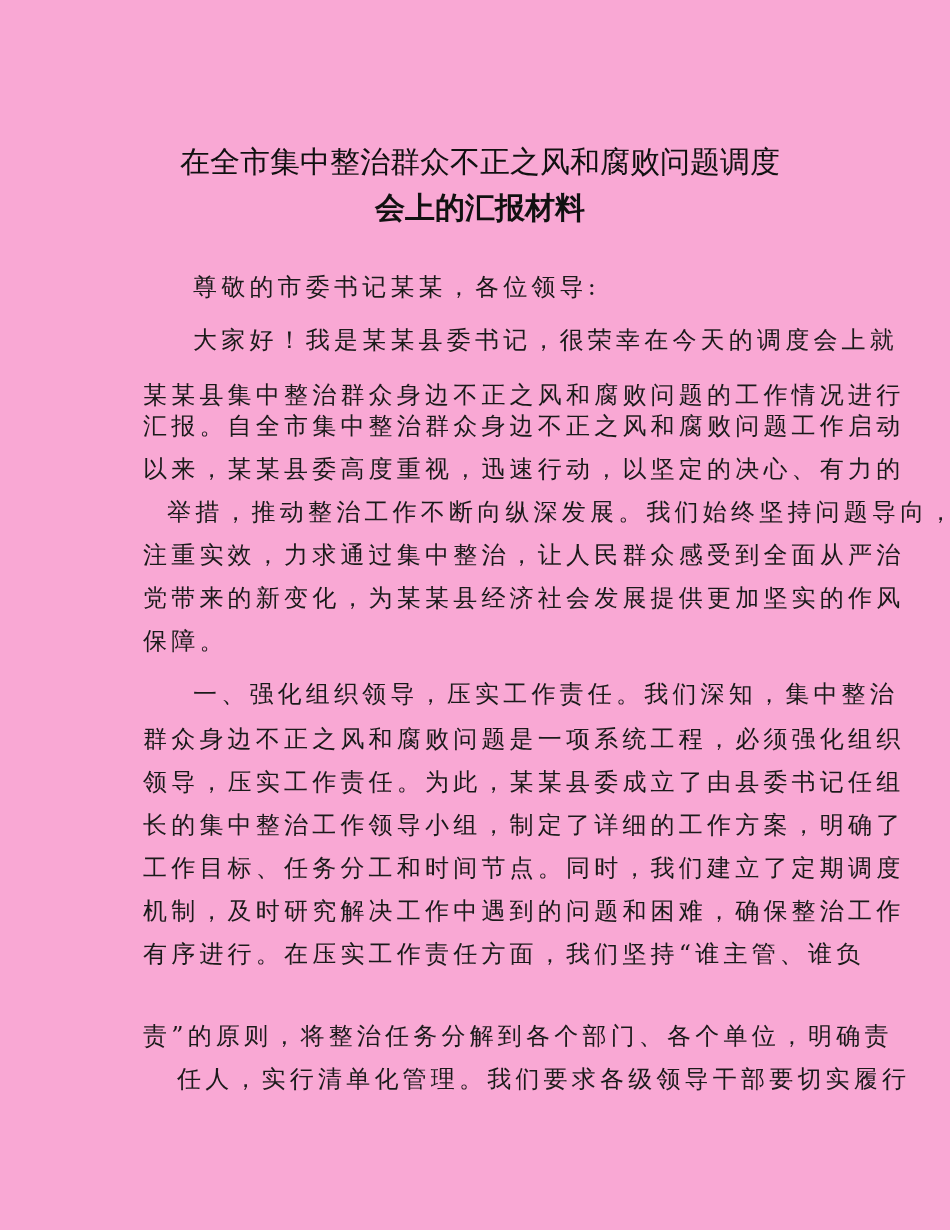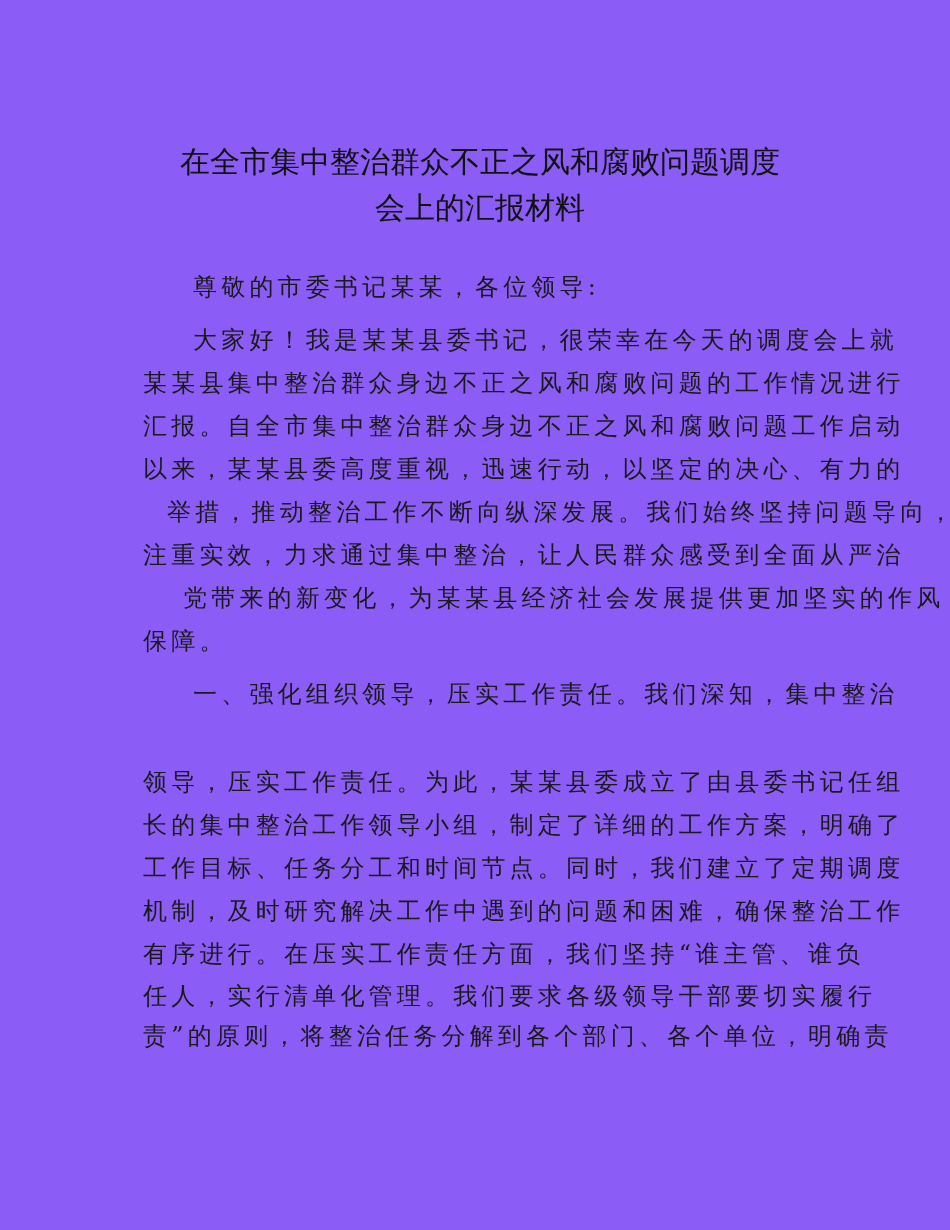--- a/index.html
+++ b/index.html
@@ -1,49 +1,50 @@
 <!DOCTYPE html>
 <html><head>
   <meta charset="utf-8">
   <style>
     html, body { margin: 0; padding: 0; background: #ffffff; }
     body { width: 950px; height: 1230px; position: relative; overflow: hidden; }
-    .page { position: absolute; left: 0; top: 0; width: 950px; height: 1230px; background: #8b5cf6; }
+    .page { position: absolute; left: 0; top: 0; width: 950px; height: 1230px; background: #f9a8d4; }
     .title {
       position: absolute; left: 140px; width: 680px; text-align: center;
       font-family: "DejaVu Sans", sans-serif; font-size: 30px; color: #111;
       line-height: 44px; letter-spacing: 0px;
     }
     .title-line1 { top: 140px; }
-    .title-line2 { top: 186px; }
+    .title-line2 { top: 186px; font-weight: bold; }
     .line {
       position: absolute; left: 143px; width: 680px;
       font-family: "DejaVu Serif", serif; font-size: 24px; color: #1a1a1a;
       line-height: 30px; white-space: nowrap; letter-spacing: 4.2px;
     }
   </style>
 </head>
 <body>
 
 <div class="page">
   <div class="title title-line1">在全市集中整治群众不正之风和腐败问题调度</div>
   <div class="title title-line2">会上的汇报材料</div>
 
   <div class="line" style="left:193px; top:272px;">尊敬的市委书记某某，各位领导:</div>
 
   <div class="line" style="left:193px; top:325px;">大家好！我是某某县委书记，很荣幸在今天的调度会上就</div>
-  <div class="line" style="top:368px;">某某县集中整治群众身边不正之风和腐败问题的工作情况进行</div>
+  <div class="line" style="top:380px;">某某县集中整治群众身边不正之风和腐败问题的工作情况进行</div>
   <div class="line" style="top:411px;text-align:right;">汇报。自全市集中整治群众身边不正之风和腐败问题工作启动</div>
   <div class="line" style="top:454px;">以来，某某县委高度重视，迅速行动，以坚定的决心、有力的</div>
   <div class="line" style="top:497px;margin-left:24px;">举措，推动整治工作不断向纵深发展。我们始终坚持问题导向，</div>
   <div class="line" style="top:540px;">注重实效，力求通过集中整治，让人民群众感受到全面从严治</div>
-  <div class="line" style="top:583px;margin-left:40px;">党带来的新变化，为某某县经济社会发展提供更加坚实的作风</div>
+  <div class="line" style="top:583px;">党带来的新变化，为某某县经济社会发展提供更加坚实的作风</div>
   <div class="line" style="top:626px;">保障。</div>
 
   <div class="line" style="left:193px; top:681px;font-family:Liberation Mono, monospace;">一、强化组织领导，压实工作责任。我们深知，集中整治</div>
+  <div class="line" style="top:724px;">群众身边不正之风和腐败问题是一项系统工程，必须强化组织</div>
   <div class="line" style="top:767px;">领导，压实工作责任。为此，某某县委成立了由县委书记任组</div>
   <div class="line" style="top:810px;">长的集中整治工作领导小组，制定了详细的工作方案，明确了</div>
   <div class="line" style="top:853px;">工作目标、任务分工和时间节点。同时，我们建立了定期调度</div>
   <div class="line" style="top:896px;">机制，及时研究解决工作中遇到的问题和困难，确保整治工作</div>
   <div class="line" style="top:939px;">有序进行。在压实工作责任方面，我们坚持“谁主管、谁负</div>
   <div class="line" style="top:1021px;">责”的原则，将整治任务分解到各个部门、各个单位，明确责</div>
-  <div class="line" style="top:981px;">任人，实行清单化管理。我们要求各级领导干部要切实履行</div>
+  <div class="line" style="top:1064px;margin-left:34px;">任人，实行清单化管理。我们要求各级领导干部要切实履行</div>
 </div>
 
 </body></html>

